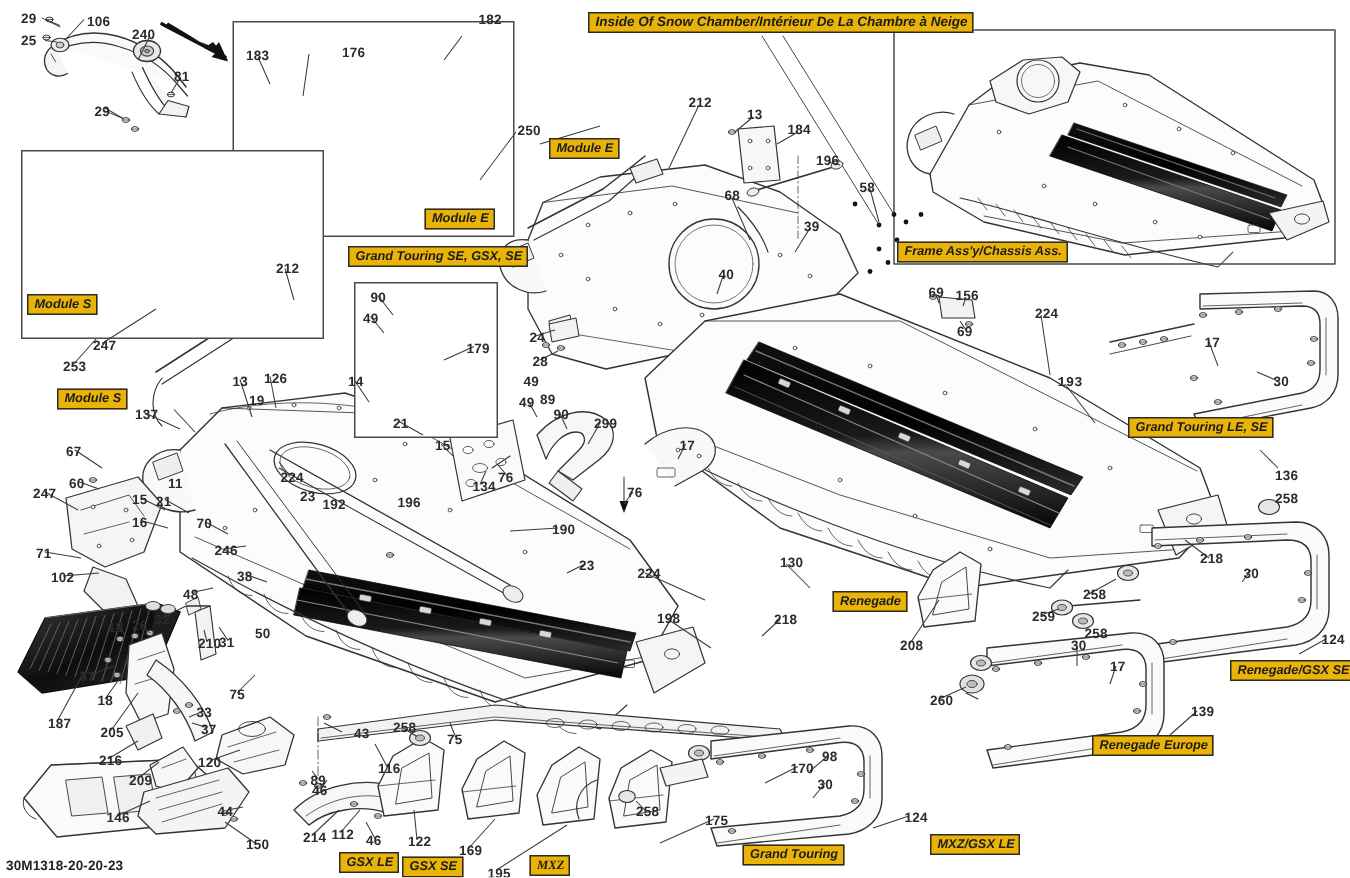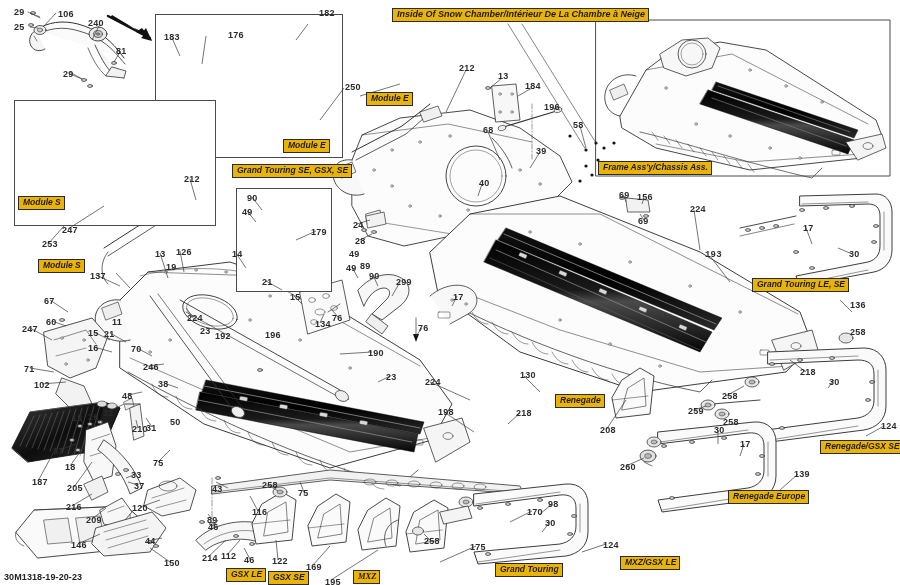--- a/index.html
+++ b/index.html
@@ -859,21 +859,21 @@
       <div class="num" style="left: 483px; top: 126px;">68</div>
       <div class="num" style="left: 536px; top: 147px;">39</div>
       <div class="num" style="left: 479px; top: 179px;">40</div>
       <div class="num" style="left: 619px; top: 191px;">69</div>
       <div class="num" style="left: 637px; top: 193px;">156</div>
       <div class="num" style="left: 638px; top: 217px;">69</div>
       <div class="num" style="left: 690px; top: 205px;">224</div>
       <div class="num" style="left: 705px; top: 251px; font-family: Liberation Mono, monospace;">193</div>
       <div class="num" style="left: 803px; top: 224px;">17</div>
       <div class="num" style="left: 849px; top: 250px;">30</div>
-      <div class="num" style="left: 850px; top: 301px;">136</div>
+      <div class="num" style="left: 850px; top: 313px;">136</div>
       <div class="num" style="left: 850px; top: 328px;">258</div>
       <div class="num" style="left: 800px; top: 368px;">218</div>
       <div class="num" style="left: 829px; top: 378px;">30</div>
       <div class="num" style="left: 881px; top: 422px;">124</div>
       <div class="num" style="left: 722px; top: 392px;">258</div>
       <div class="num" style="left: 688px; top: 407px;">259</div>
       <div class="num" style="left: 714px; top: 426px;">30</div>
       <div class="num" style="left: 740px; top: 440px;">17</div>
       <div class="num" style="left: 794px; top: 470px;">139</div>
       <div class="num" style="left: 620px; top: 463px;">260</div>
@@ -949,24 +949,24 @@
       <div class="num" style="left: 134px; top: 482px;">37</div>
       <div class="num" style="left: 132px; top: 504px;">120</div>
       <div class="num" style="left: 71px; top: 541px;">146</div>
       <div class="num" style="left: 145px; top: 537px;">44</div>
       <div class="num" style="left: 164px; top: 559px;">150</div>
       <div class="num" style="left: 202px; top: 554px;">214</div>
       <div class="num" style="left: 221px; top: 552px;">112</div>
       <div class="num" style="left: 244px; top: 556px;">46</div>
       <div class="num" style="left: 208px; top: 523px;">46</div>
       <div class="num" style="left: 207px; top: 516px;">89</div>
-      <div class="num" style="left: 212px; top: 485px;">43</div>
+      <div class="num" style="left: 236px; top: 485px;">43</div>
       <div class="num" style="left: 252px; top: 508px;">116</div>
       <div class="num" style="left: 298px; top: 489px;">75</div>
       <div class="num" style="left: 272px; top: 557px;">122</div>
       <div class="num" style="left: 306px; top: 563px;">169</div>
       <div class="num" style="left: 325px; top: 578px;">195</div>
       <div class="num" style="left: 187px; top: 314px;">224</div>
     </div>
 
-  <div id="footcode">30M1318-19-20-23</div>
+  <div id="footcode">30M1318-20-20-23</div>
 
 </div>
 
 </body></html>

